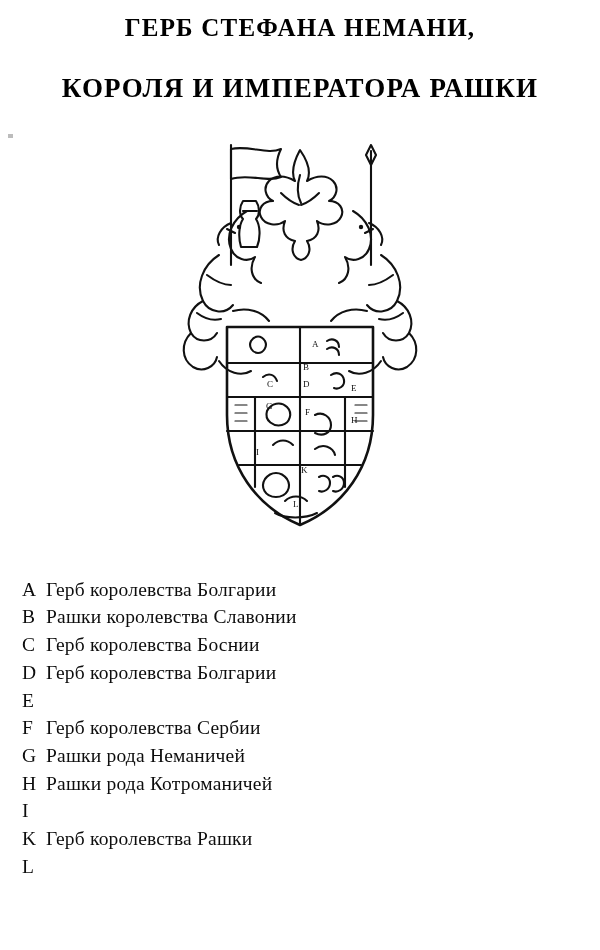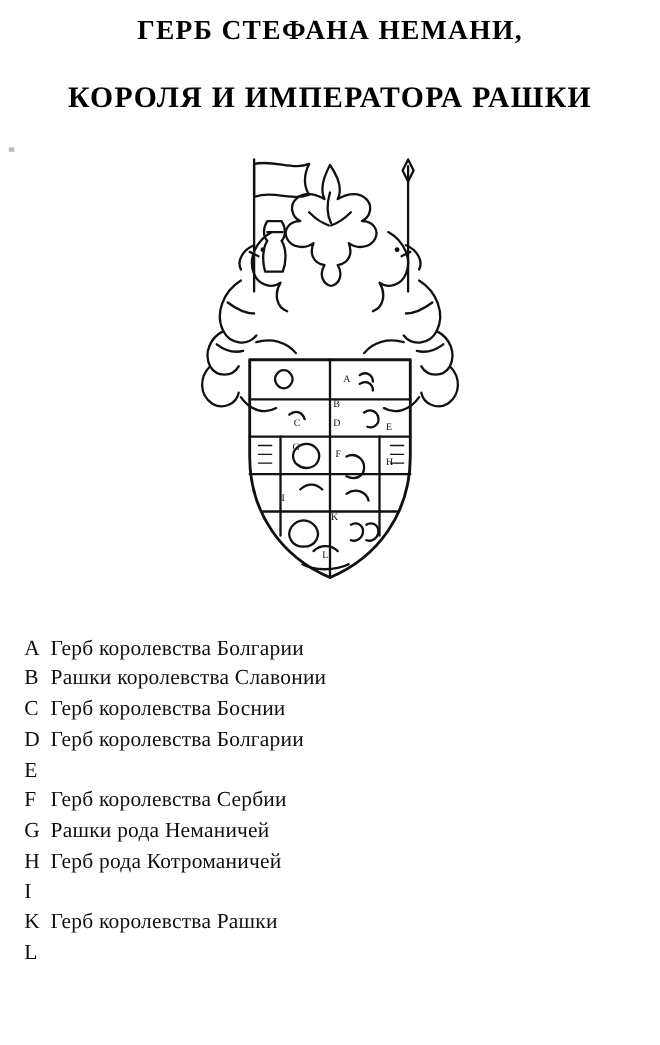--- a/index.html
+++ b/index.html
@@ -207,21 +207,21 @@
     <div class="legend-row">
       <span class="legend-key">F</span>
       <span class="legend-text">Герб королевства Сербии</span>
     </div>
     <div class="legend-row">
       <span class="legend-key">G</span>
       <span class="legend-text">Рашки рода Неманичей</span>
     </div>
     <div class="legend-row">
       <span class="legend-key">H</span>
-      <span class="legend-text">Герб рода Котроманичей</span>
+      <span class="legend-text">Рашки рода Котроманичей</span>
     </div>
     <div class="legend-row">
       <span class="legend-key">I</span>
     </div>
     <div class="legend-row">
       <span class="legend-key">K</span>
       <span class="legend-text">Герб королевства Рашки</span>
     </div>
     <div class="legend-row">
       <span class="legend-key">L</span>

